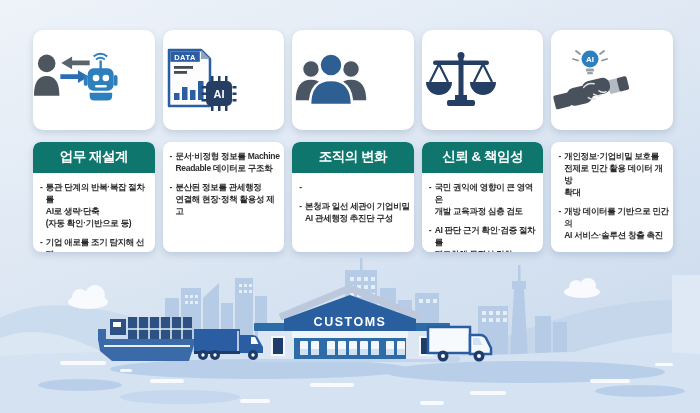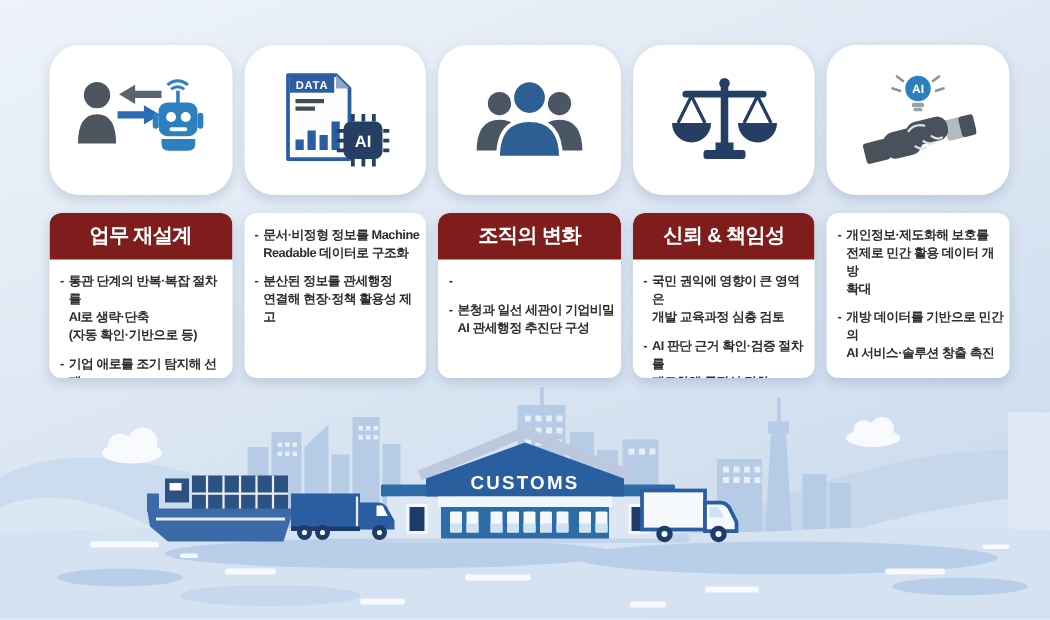--- a/index.html
+++ b/index.html
@@ -4,30 +4,30 @@
 <style>
   html,body{margin:0;padding:0;background:#eee;}
   .page{
     position:relative;width:700px;height:413px;overflow:hidden;
     background:linear-gradient(160deg,#eef3f9 0%,#dde7f3 45%,#c7d8ec 100%);
     font-family:"Liberation Sans",sans-serif;
   }
   .cards{position:absolute;left:33px;top:30px;width:640px;display:flex;gap:8px;}
   .column{width:122px;display:flex;flex-direction:column;gap:12px;}
   .icon-card{
-    height:100px;background:#ffffff;border-radius:20px;
+    height:100px;background:#ffffff;border-radius:10px;
     box-shadow:0 3px 7px rgba(29,60,105,.16);
-    display:flex;align-items:center;justify-content:center;
+    display:flex;align-items:center;
   }
   .text-card{
     height:110px;background:#ffffff;border-radius:8px;overflow:hidden;
     box-shadow:0 3px 7px rgba(29,60,105,.16);
   }
   .card-header{
-    background:#7f1d1d;color:#ffffff;font-weight:bold;font-size:13.5px;
+    background:#0f766e;color:#ffffff;font-weight:bold;font-size:13.5px;
     text-align:center;padding:6px 0 7px;letter-spacing:-0.5px;
     border-radius:7px 7px 0 0;
   }
   .card-body{padding:8px 4px 0 7px;}
   .bullet{display:flex;font-size:8.5px;font-weight:bold;color:#2e2e2e;
     line-height:1.42;margin-bottom:7px;}
   .dash{margin-right:3px;flex:0 0 auto;}
   .bullet-text{white-space:pre-line;letter-spacing:-0.3px;}
   .scene{position:absolute;left:0;bottom:0;display:block;}
   .icon{display:block;}
@@ -198,21 +198,21 @@
             <rect x="32" y="34" width="28" height="16" rx="7" fill="#49525c"></rect>
             <path d="M36,50 q3,3.5 6.5,2.5 M42,48 q3,3.5 6.5,2.5 M48,46 q3,3.5 6.5,2.5" stroke="#dfe3e7" stroke-width="1.5" fill="none" stroke-linecap="round"></path>
             <path d="M34,39 q5,-4 11,-1" stroke="#dfe3e7" stroke-width="1.5" fill="none" stroke-linecap="round"></path>
           </g>
         </svg>
       </div>
       <div class="text-card">
         <div class="card-body">
           <div class="bullet">
             <span class="dash">-</span>
-            <span class="bullet-text">개인정보·제도화해 보호를
+            <span class="bullet-text">개인정보·기업비밀 보호를
 전제로 민간 활용 데이터 개방
 확대</span>
           </div>
           <div class="bullet">
             <span class="dash">-</span>
             <span class="bullet-text">개방 데이터를 기반으로 민간의
 AI 서비스·솔루션 창출 촉진</span>
           </div>
         </div>
       </div>

